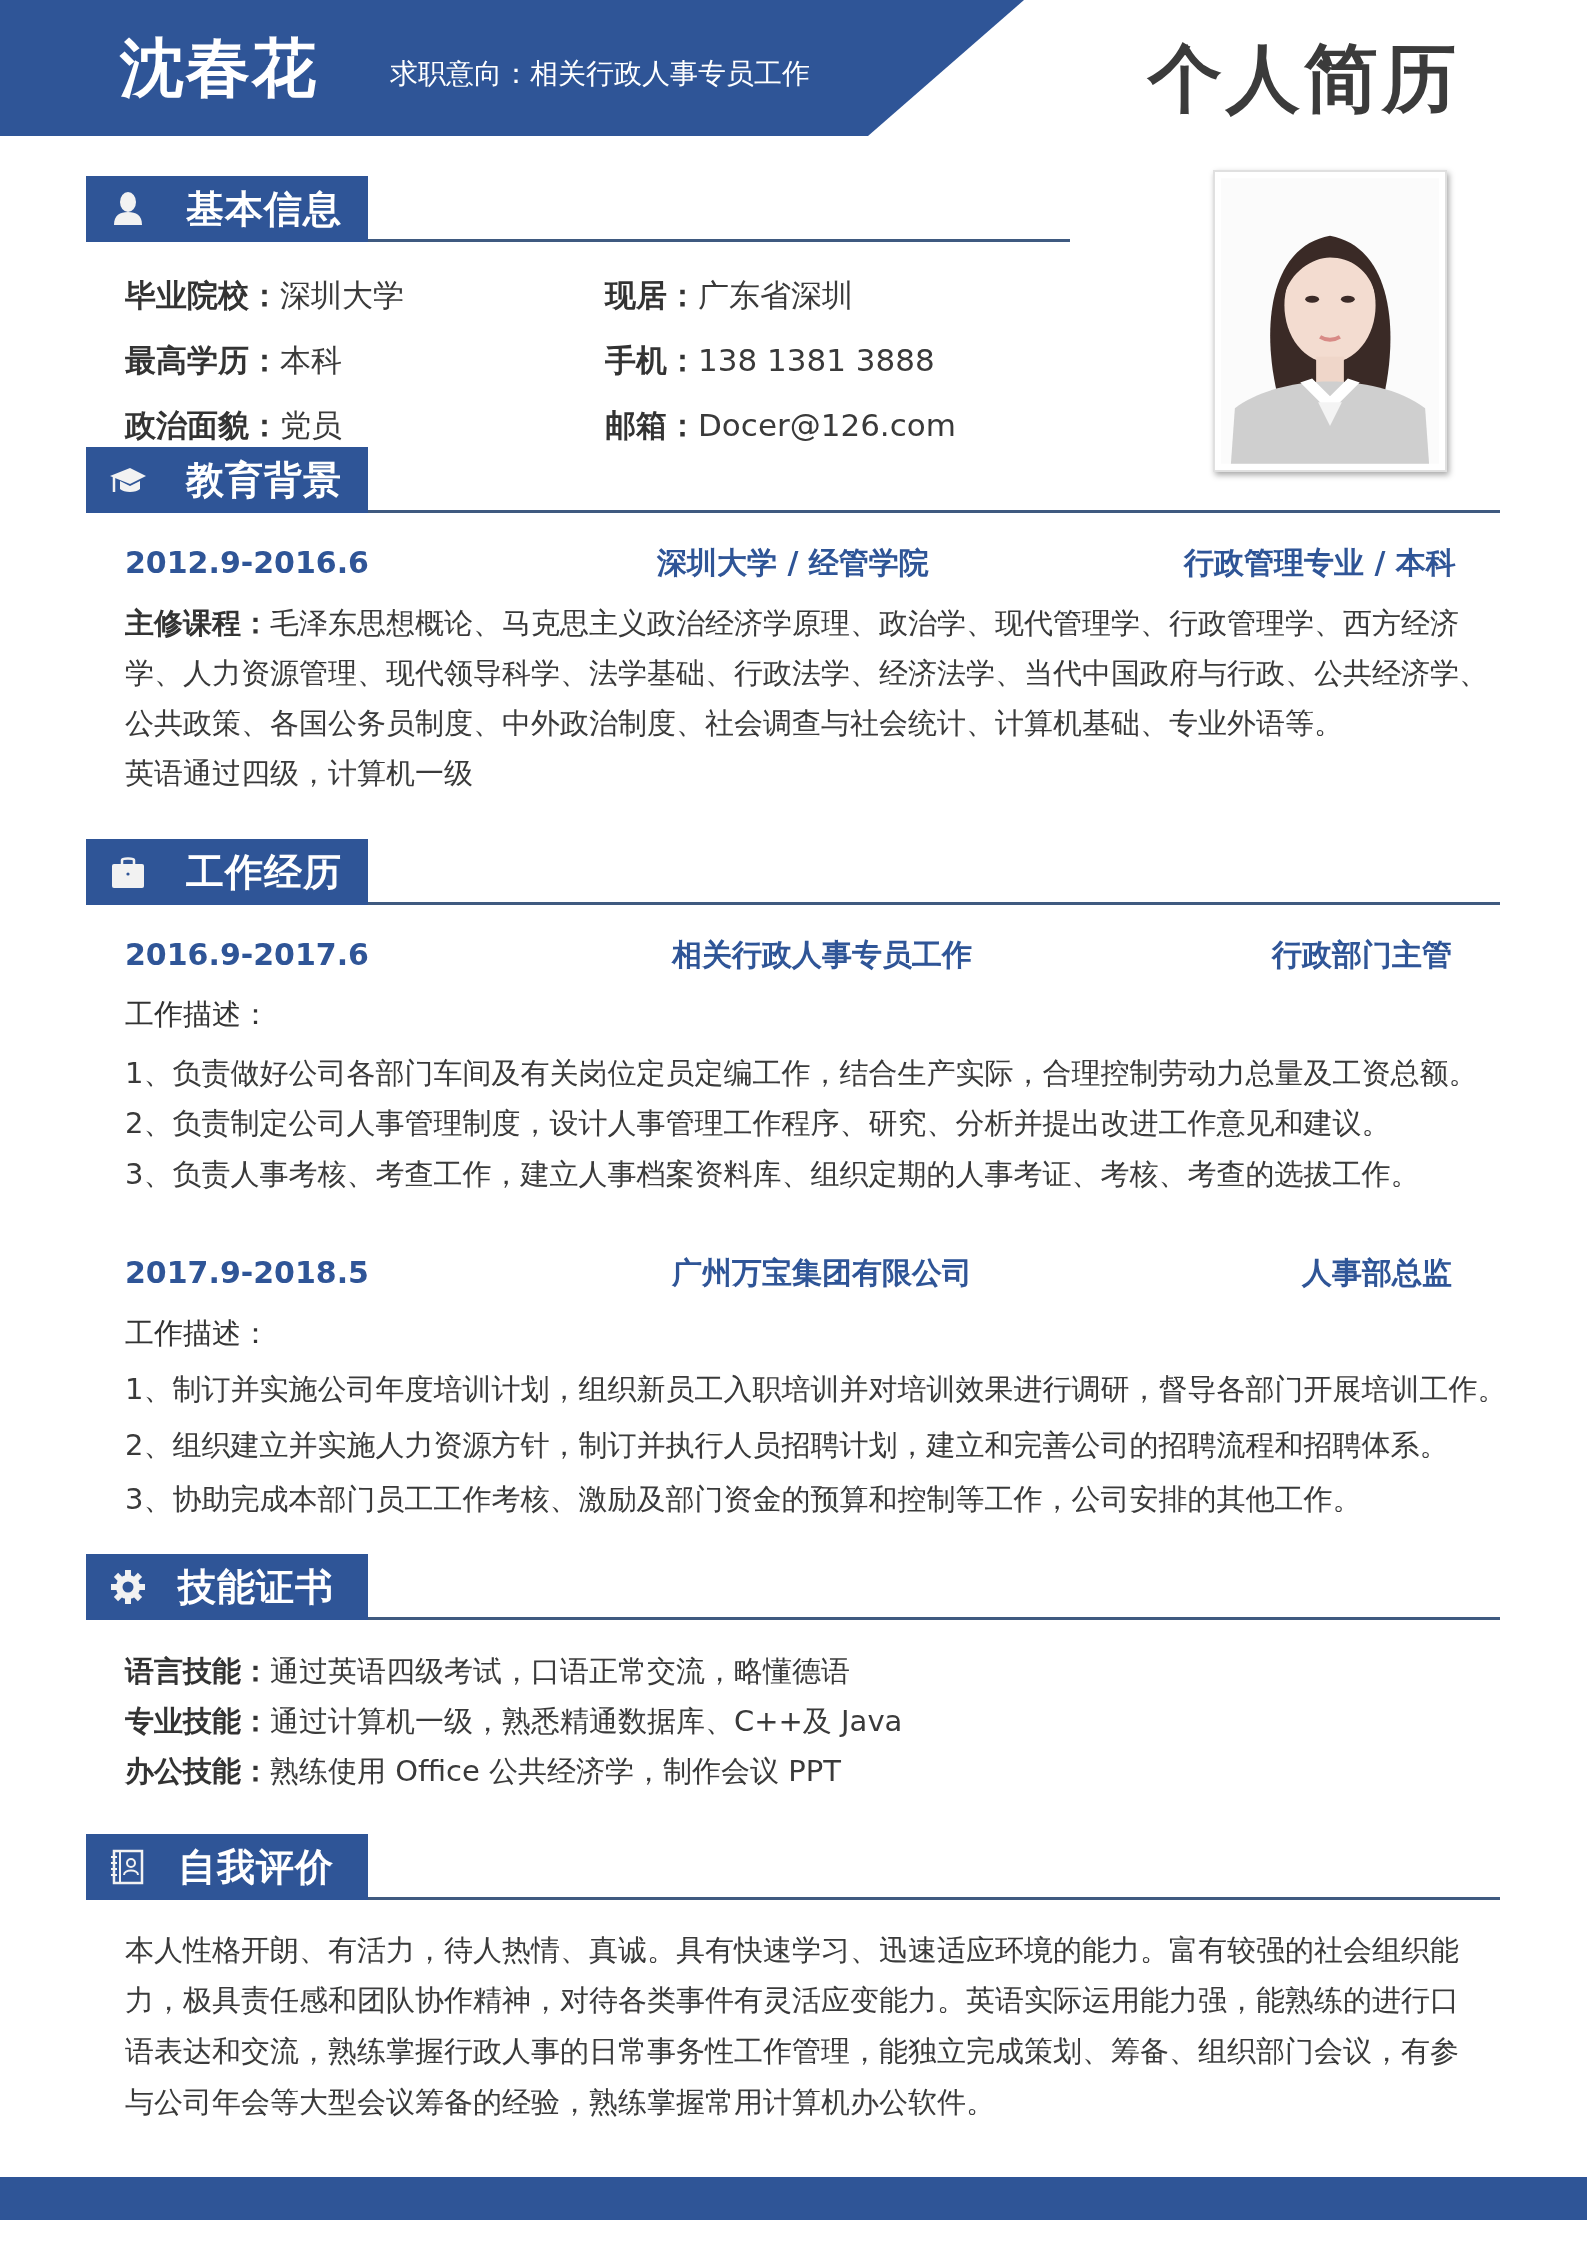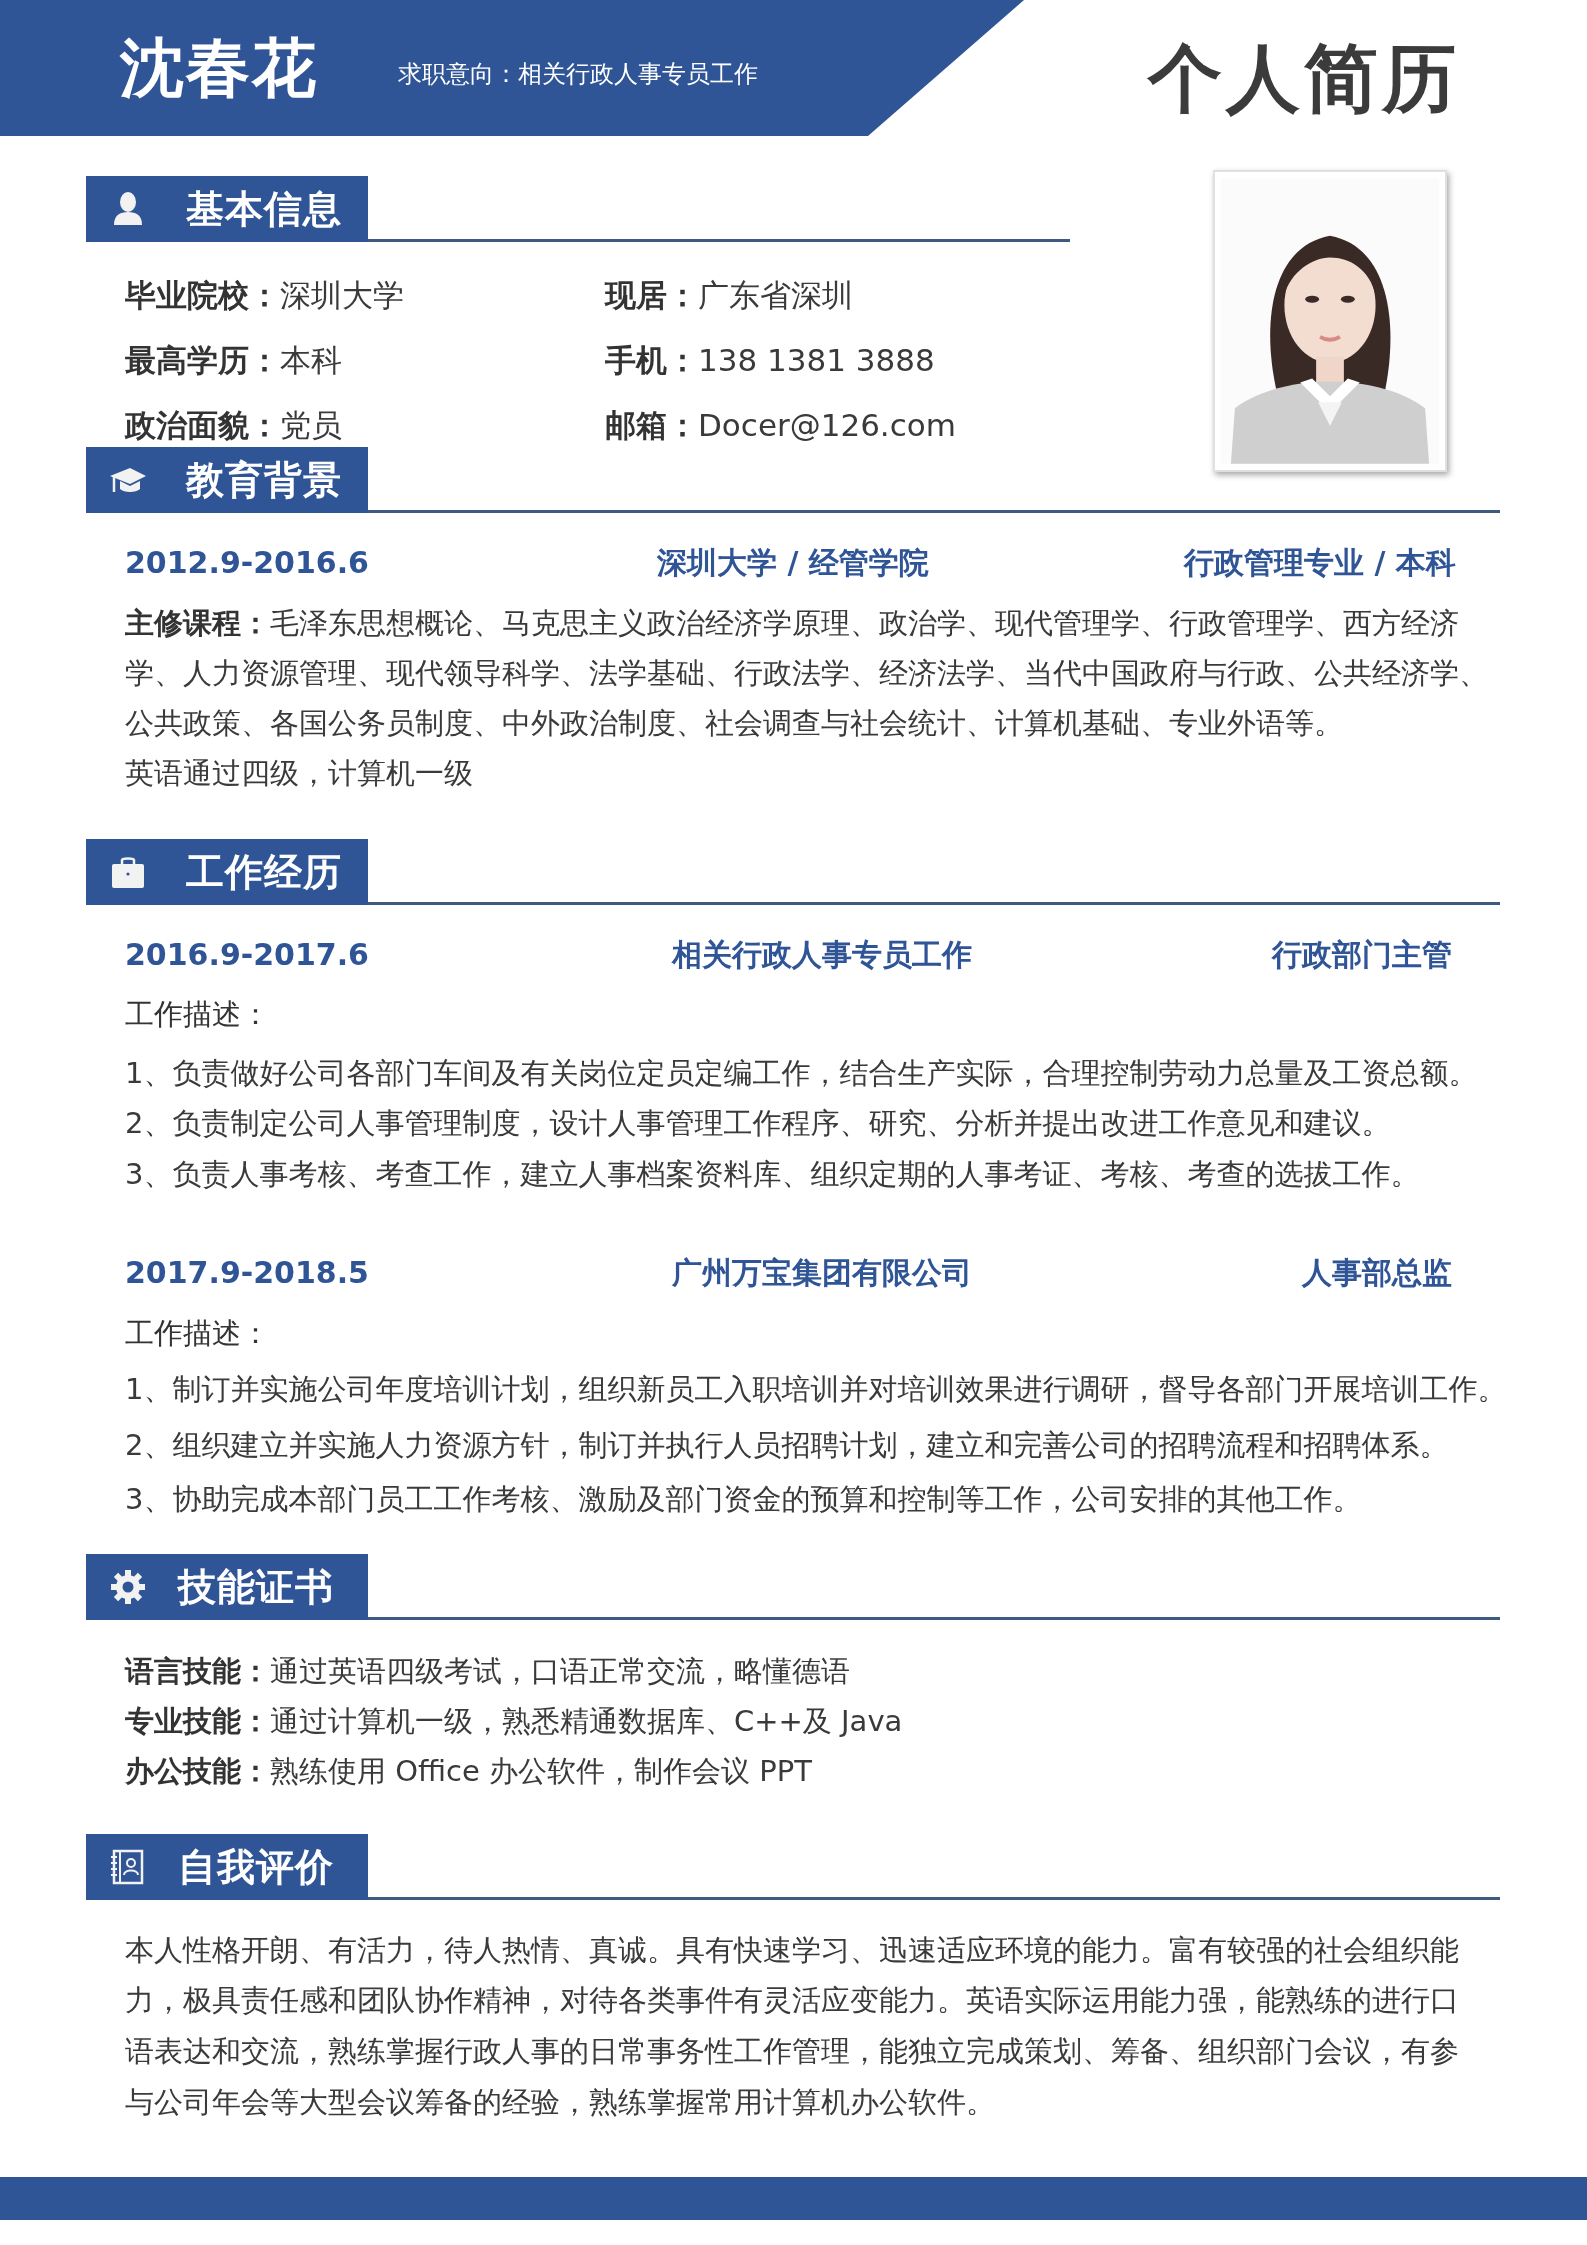--- a/index.html
+++ b/index.html
@@ -3,21 +3,21 @@
 <meta charset="utf-8">
 <style>
   * { margin: 0; padding: 0; box-sizing: border-box; }
   html, body { width: 1587px; height: 2245px; background: #ffffff; overflow: hidden; }
   body { position: relative; font-family: "DejaVu Sans", "Liberation Sans", sans-serif; color: #3a3a3a; }
 
   
   .banner { position: absolute; left: 0; top: 0; width: 1024px; height: 136px; background: #2f5597;
             clip-path: polygon(0 0, 1024px 0, 868px 136px, 0 136px); }
   .name { position: absolute; left: 120px; top: 28px; font-size: 64px; font-weight: bold; color: #ffffff; letter-spacing: 2px; line-height: 80px; }
-  .intent { position: absolute; left: 398px; top: 55px; font-size: 24px; color: #ffffff; line-height: 38px; }
+  .intent { position: absolute; left: 390px; top: 55px; font-size: 28px; color: #ffffff; line-height: 38px; }
   .doc-title { position: absolute; left: 1148px; top: 33px; font-size: 74px; font-weight: bold; color: #3b3b3b; letter-spacing: 4px; line-height: 90px; }
 
   
   .photo { position: absolute; left: 1213px; top: 170px; width: 234px; height: 302px; background: #ffffff;
            border: 2px solid #e0e0e0; box-shadow: 2px 3px 6px rgba(0,0,0,0.35); padding: 6px; }
   .photo svg { width: 100%; height: 100%; display: block; }
 
   
   .sec-box { position: absolute; left: 86px; width: 282px; height: 66px; background: #2f5597; }
   .sec-line { position: absolute; left: 368px; height: 3px; background: #3f5a80; }
@@ -152,21 +152,21 @@
 </div>
 <div class="sec-line" style="top:1617px; width:1132px;"></div>
 
 <div class="text" style="top:1651px;">
   <span class="lbl">语言技能：</span><span>通过英语四级考试，口语正常交流，略懂德语</span>
 </div>
 <div class="text" style="top:1701px;">
   <span class="lbl">专业技能：</span><span>通过计算机一级，熟悉精通数据库、C++及 Java</span>
 </div>
 <div class="text" style="top:1751px;">
-  <span class="lbl">办公技能：</span><span>熟练使用 Office 办公软件，制作会议 PPT</span>
+  <span class="lbl">办公技能：</span><span>熟练使用 Office 公共经济学，制作会议 PPT</span>
 </div>
 
 <div class="sec-box" style="top:1834px;">
   <svg class="sec-icon" viewBox="0 0 40 40">
     <rect x="6" y="4" width="28" height="32" fill="none" stroke="#f2f2f2" stroke-width="2.5"></rect>
     <path d="M12 4 L12 36" stroke="#f2f2f2" stroke-width="2"></path>
     <path d="M3 10 L9 10 M3 16 L9 16 M3 22 L9 22 M3 28 L9 28" stroke="#f2f2f2" stroke-width="2"></path>
     <circle cx="23" cy="16" r="4" fill="none" stroke="#f2f2f2" stroke-width="2"></circle>
     <path d="M16 28 C 16 22, 30 22, 30 28" fill="none" stroke="#f2f2f2" stroke-width="2"></path>
   </svg>

